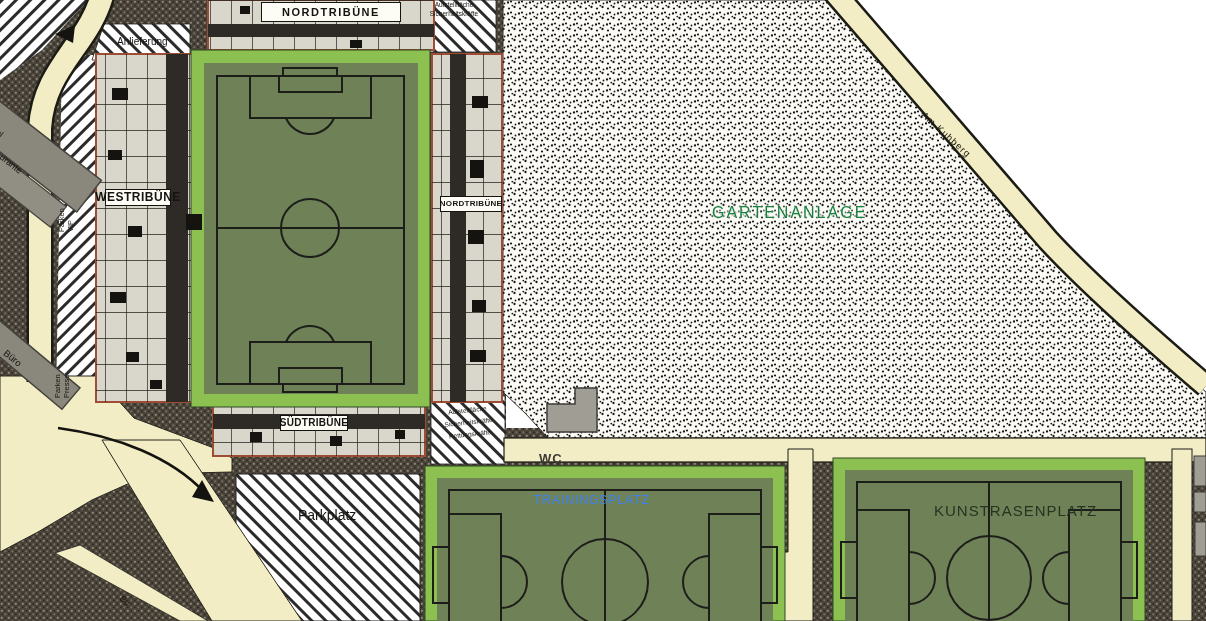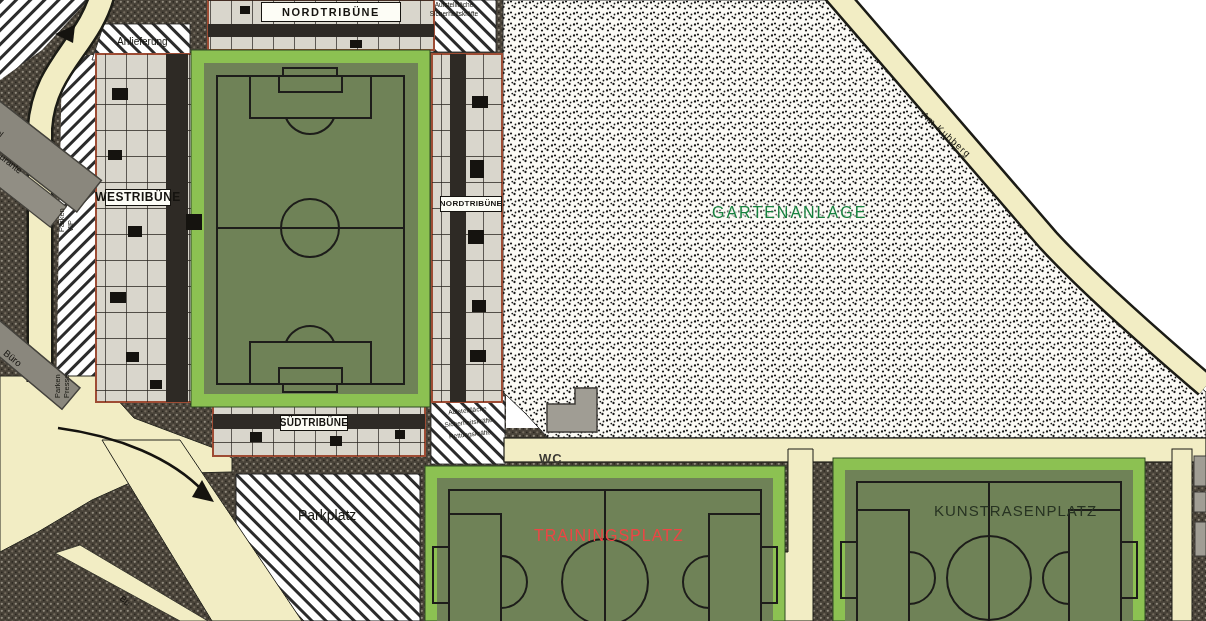--- a/index.html
+++ b/index.html
@@ -180,21 +180,21 @@
     <rect x="1195" y="522" width="11" height="34"></rect>
   </g>
 </svg>
 
 <div class="lbl boxlbl" style="left:261px;top:2px;width:138px;height:18px;font-size:11px;letter-spacing:1.5px;">NORDTRIBÜNE</div>
 <div class="lbl boxlbl" style="left:105px;top:189px;width:64px;height:15px;font-size:12px;letter-spacing:0.5px;">WESTRIBÜNE</div>
 <div class="lbl boxlbl" style="left:440px;top:196px;width:60px;height:14px;font-size:8px;letter-spacing:0.3px;">NORDTRIBÜNE</div>
 <div class="lbl boxlbl" style="left:280px;top:415px;width:66px;height:14px;font-size:10px;letter-spacing:0.3px;">SÜDTRIBÜNE</div>
 
 <div class="lbl halo" style="left:712px;top:204px;font-size:16px;letter-spacing:2px;color:#15803d;">GARTENANLAGE</div>
-<div class="lbl" style="left:534px;top:527px;font-size:16px;letter-spacing:1px;color:#ef4444;">TRAININGSPLATZ</div>
+<div class="lbl" style="left:534px;top:494px;font-size:12px;letter-spacing:1px;color:#3b82f6;">TRAININGSPLATZ</div>
 <div class="lbl" style="left:934px;top:502px;font-size:15px;letter-spacing:1px;color:#273322;">KUNSTRASENPLATZ</div>
 <div class="lbl" style="left:298px;top:507px;font-size:14px;">Parkplatz</div>
 <div class="lbl" style="left:117px;top:36px;font-size:10px;">Anlieferung</div>
 <div class="lbl" style="left:539px;top:407px;font-size:13px;font-weight:700;letter-spacing:1px;color:#3c3a34;margin-top:45px;">WC</div>
 <div class="lbl rot" style="left:926px;top:110px;font-size:9.5px;letter-spacing:1px;color:#14140f;transform:rotate(42deg);">Am Kuhberg</div>
 
 <div class="lbl rot vlines" style="left:58px;top:232px;font-size:7.5px;transform:rotate(-90deg);">
   <span>Parken</span>
   <span>VIP</span>
 </div>

